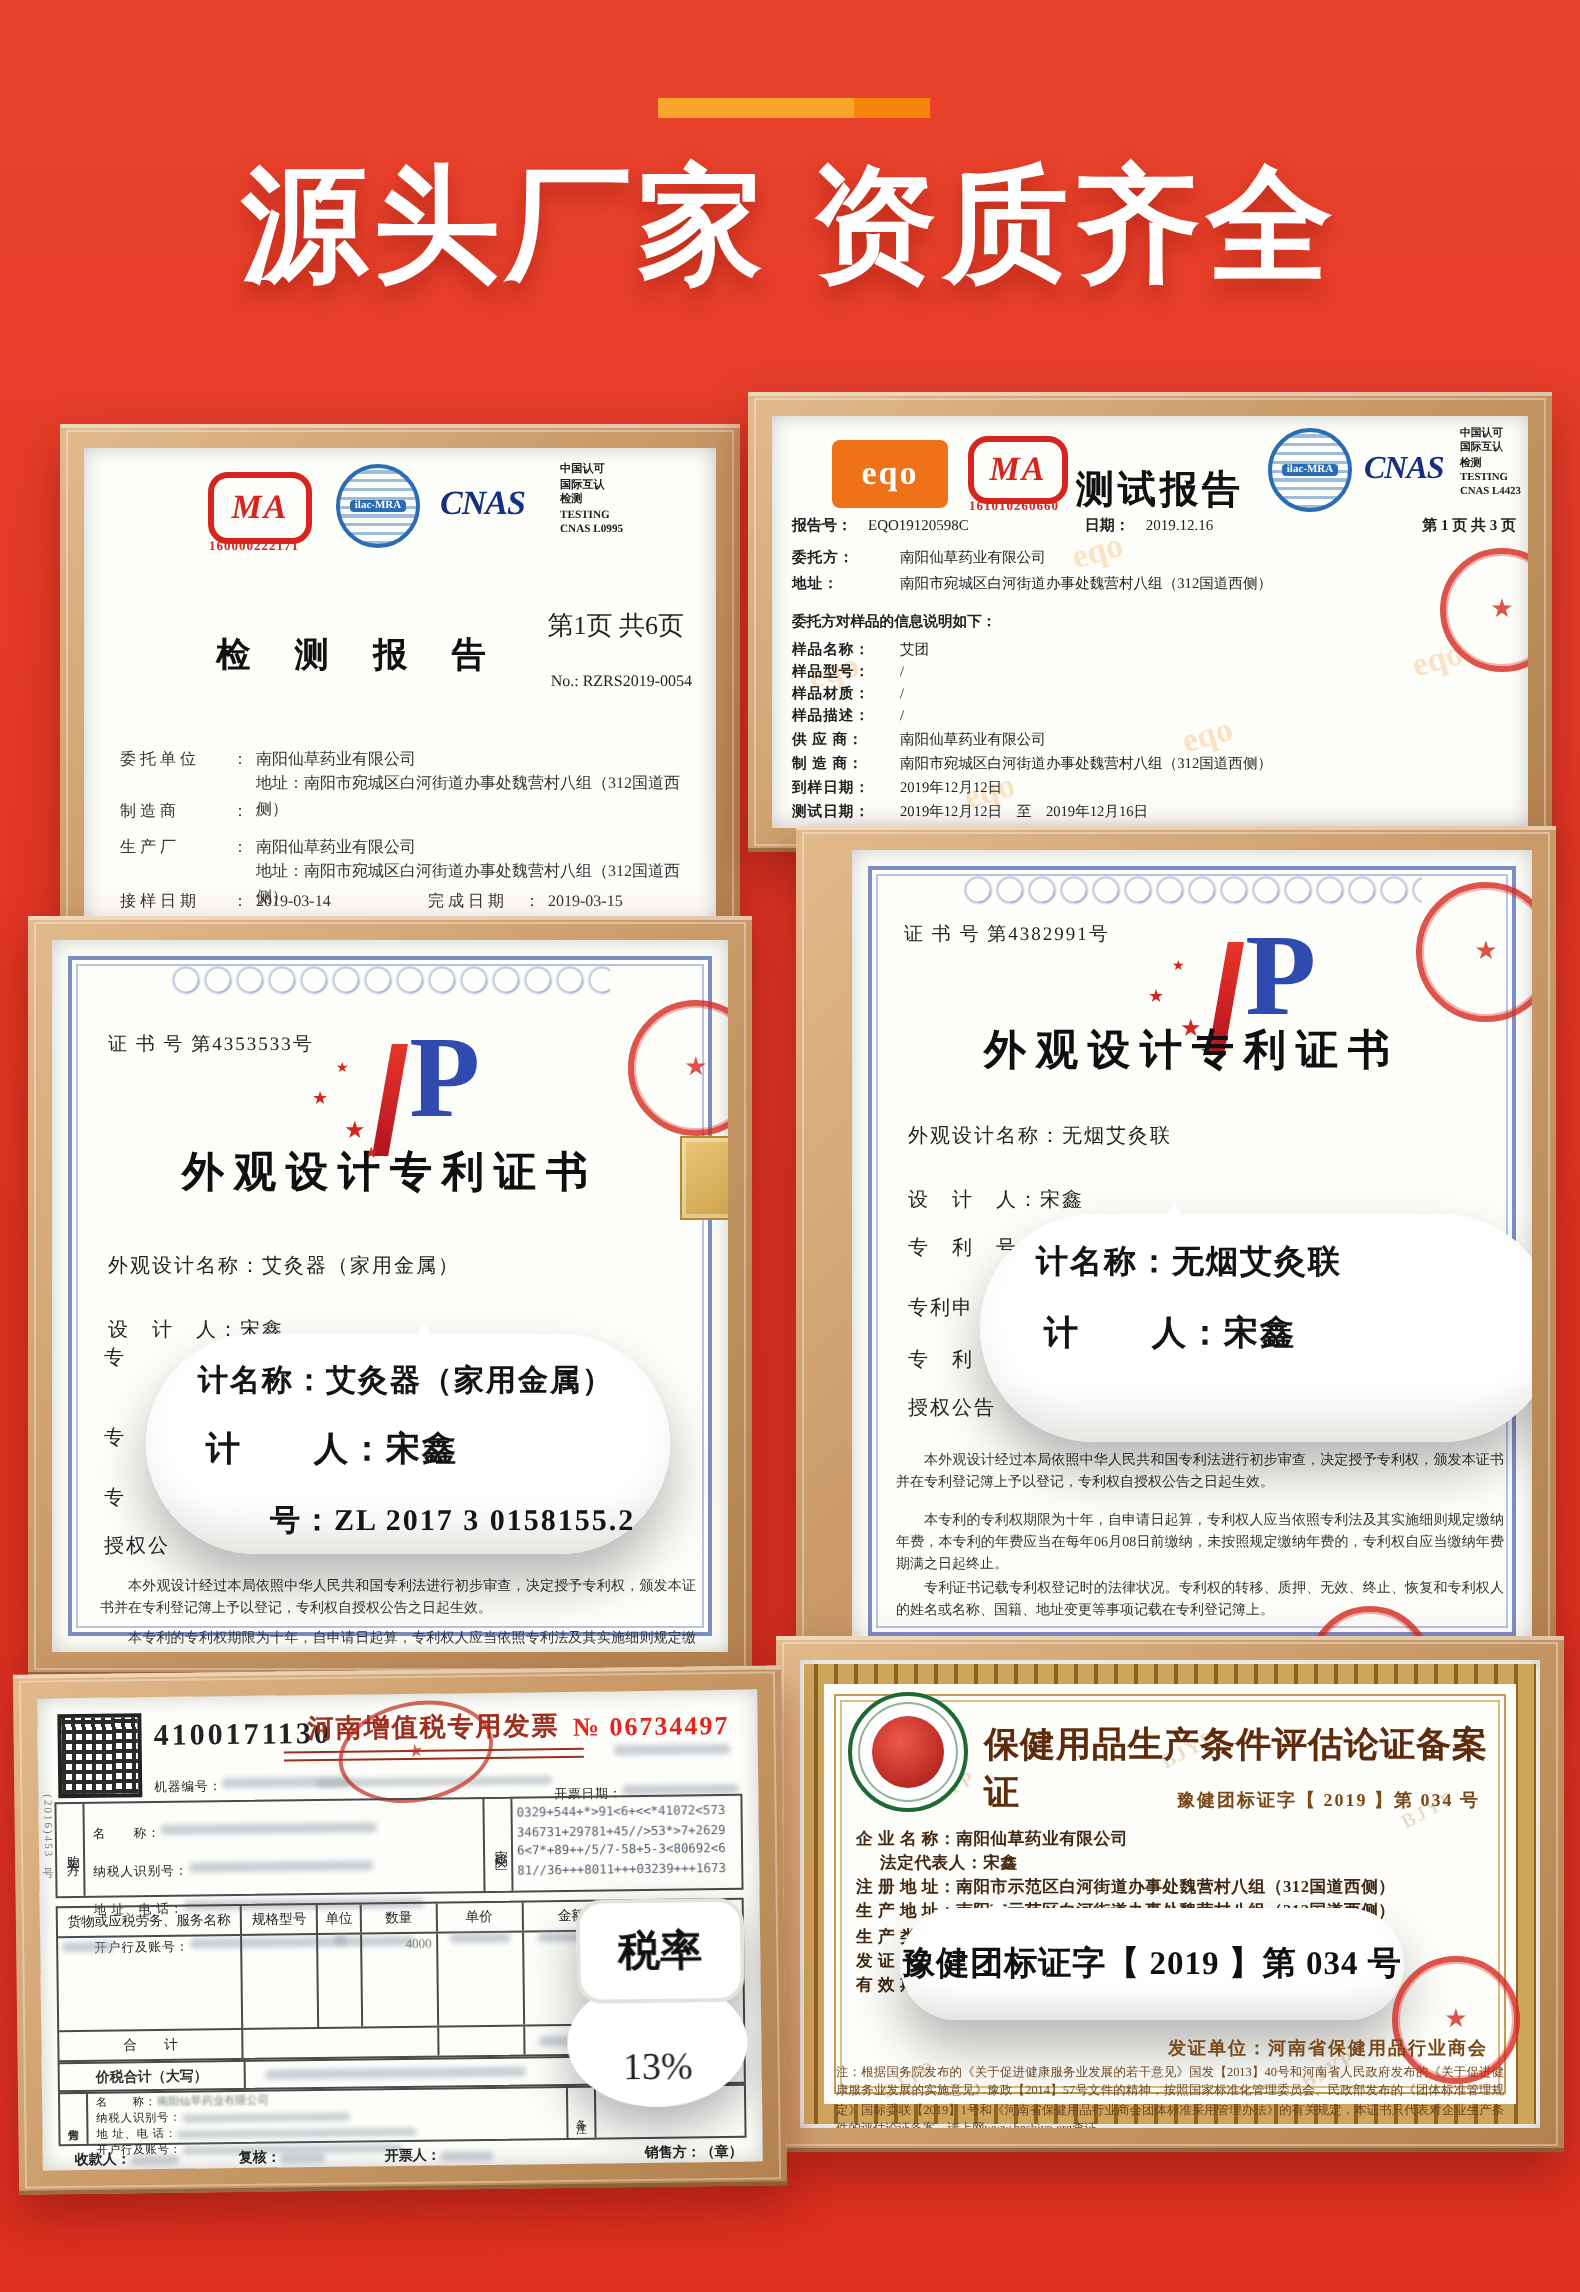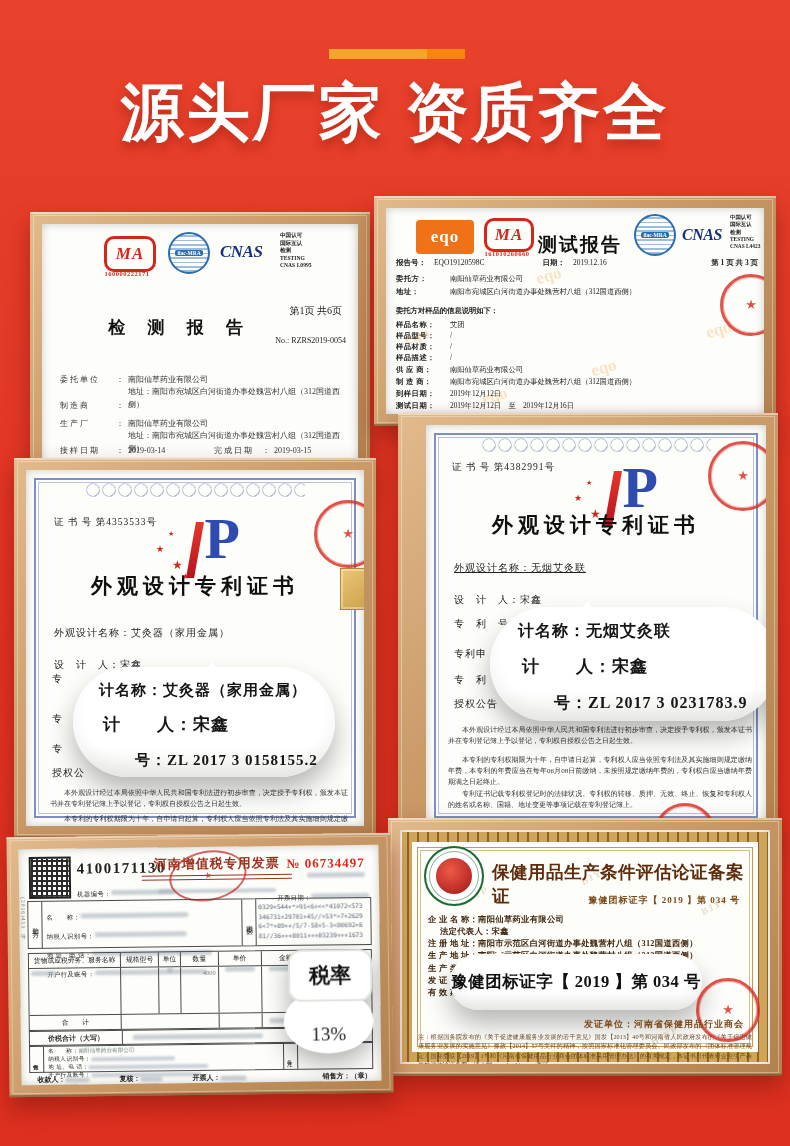--- a/index.html
+++ b/index.html
@@ -136,21 +136,21 @@
   <div class="cma-num" style="left:50px;top:46px;width:70px;">160000222171</div>
   <div class="ilac" style="left:126px;top:8px;width:42px;height:42px;">
         <span>ilac-MRA</span>
       </div>
   <div class="cnas" style="left:178px;top:18px;">CNAS</div>
   <div class="cnas-side" style="left:238px;top:8px;">中国认可
 国际互认
 检测
 TESTING
 CNAS L0995</div>
-  <div class="abs" style="right:16px;top:80px;font-size:10px;color:#222;margin-left:16px;">第1页 共6页</div>
+  <div class="abs" style="right:16px;top:80px;font-size:13px;color:#222;margin-left:16px;">第1页 共6页</div>
   <div class="abs" style="left:0;right:40px;top:92px;text-align:center;font-size:17px;font-weight:700;letter-spacing:9px;color:#111;">检 测 报 告</div>
   <div class="abs" style="right:12px;top:112px;font-size:8px;color:#222;">No.: RZRS2019-0054</div>
 
   <div class="drow" style="top:122px;">
     <span class="dlab">委托单位</span>
         <span class="dcolon">：</span>
         <span class="dval">南阳仙草药业有限公司
 地址：南阳市宛城区白河街道办事处魏营村八组（312国道西侧）</span>
       </div>
   <div class="drow" style="top:148px;">
@@ -307,35 +307,34 @@
   <div class="plogo" style="left:146px;top:42px;width:86px;height:62px;">
     <span class="pchar">P</span>
         <span class="wedge"></span>
     <span class="st" style="left:2px;top:26px;font-size:9px;">★</span>
     <span class="st" style="left:14px;top:12px;font-size:7px;">★</span>
     <span class="st" style="left:18px;top:40px;font-size:12px;">★</span>
     <span class="st" style="left:28px;top:54px;font-size:8px;">★</span>
   </div>
   <div class="seal" style="left:282px;top:16px;width:64px;height:64px;"></div>
   <div class="ptitle" style="top:86px;">外观设计专利证书</div>
-  <div class="pline" style="left:28px;top:136px;text-decoration:underline;">外观设计名称：无烟艾灸联</div>
+  <div class="pline" style="left:28px;top:136px;">外观设计名称：无烟艾灸联</div>
   <div class="pline" style="left:28px;top:168px;">设　计　人：宋鑫</div>
   <div class="pstub" style="left:28px;top:192px;">专　利　号</div>
   <div class="pstub" style="left:28px;top:222px;">专利申</div>
   <div class="pstub" style="left:28px;top:248px;">专　利</div>
   <div class="pstub" style="left:28px;top:272px;">授权公告</div>
   <div class="ppara" style="left:22px;right:14px;top:300px;">本外观设计经过本局依照中华人民共和国专利法进行初步审查，决定授予专利权，颁发本证书并在专利登记簿上予以登记，专利权自授权公告之日起生效。</div>
   <div class="ppara" style="left:22px;right:14px;top:330px;">本专利的专利权期限为十年，自申请日起算，专利权人应当依照专利法及其实施细则规定缴纳年费，本专利的年费应当在每年06月08日前缴纳，未按照规定缴纳年费的，专利权自应当缴纳年费期满之日起终止。</div>
   <div class="ppara" style="left:22px;right:14px;top:364px;">专利证书记载专利权登记时的法律状况。专利权的转移、质押、无效、终止、恢复和专利权人的姓名或名称、国籍、地址变更等事项记载在专利登记簿上。</div>
   <div class="seal" style="left:228px;top:378px;width:56px;height:56px;"></div>
   <div class="bubble" style="left:64px;top:182px;width:288px;height:114px;">
     <span class="tail" style="left:86px;"></span>
     <span class="bl" style="left:28px;top:14px;font-size:16px;">计名称：无烟艾灸联</span>
     <span class="bl" style="left:32px;top:48px;font-size:17px;">计　　人：宋鑫</span>
-    <span class="bl" style="left:64px;top:86px;font-size:16px;">号：ZL 2017 3 0231783.9</span>
   </div>
  </div>
 </div>
 
 <div class="frame" style="left:8px;top:835px;width:384px;height:260px;z-index:4;transform:rotate(-.7deg);">
  <div class="paper inv">
   <div class="vnote" style="left:1px;top:48px;">(2016)453号</div>
   <div class="qr" style="left:10px;top:8px;width:38px;height:38px;"></div>
   <div class="inv-code" style="left:58px;top:12px;">4100171130</div>
   <div class="abs" style="left:58px;top:34px;">

